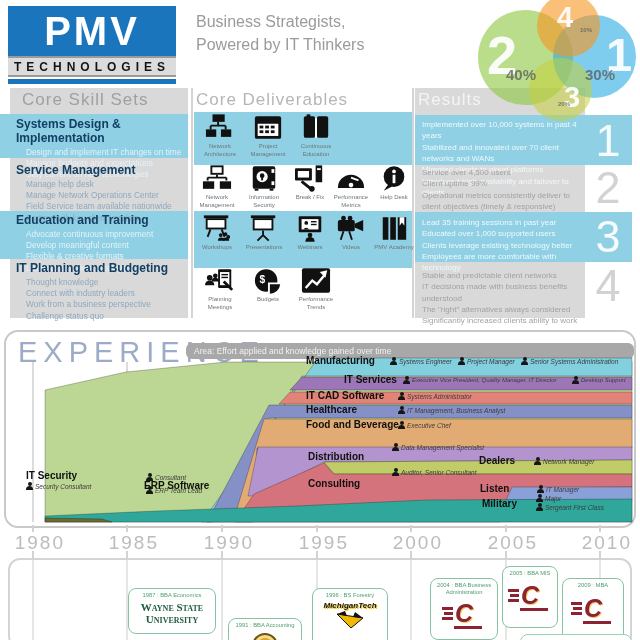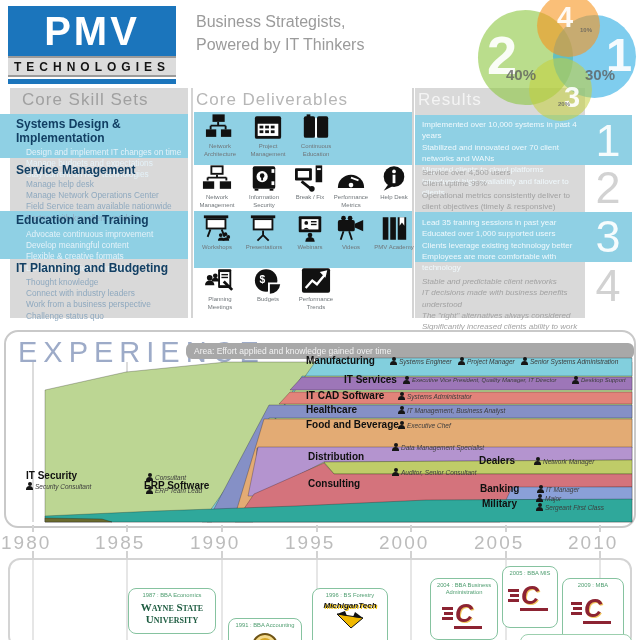--- a/index.html
+++ b/index.html
@@ -62,21 +62,21 @@
   .role { position:absolute; display:flex; align-items:center; gap:2px;
     font-size:6.5px; font-style:italic; color:#3c3c3c; white-space:nowrap; z-index:4; }
   .role.sm { font-size:6px; }
   .person { display:inline-block; width:7px; height:8px; position:relative; flex:none; }
   .person::before { content:""; position:absolute; left:1.5px; top:0; width:4px; height:4px;
     border-radius:50%; background:#161616; }
   .person::after { content:""; position:absolute; left:0; bottom:0; width:7px; height:4px;
     border-radius:3.5px 3.5px 0 0; background:#161616; }
 
   
-  .year { position:absolute; width:64px; text-align:left; font-size:19px;
+  .year { position:absolute; width:64px; text-align:right; font-size:19px;
     letter-spacing:2px; color:#bcbcbc; font-weight:300; top:532px; }
   .tick { position:absolute; width:2px; height:7px; background:#d2d2d2; }
   .edu-box { left:8px; top:558px; width:624px; height:90px;
     border:2px solid #d4d4d4; border-radius:12px; background:#fff; }
   .gline { position:absolute; width:2px; background:#e6e6e6; top:560px; height:80px; }
   .card { position:absolute; background:#fff; border:1.5px solid #86c3a0;
     border-radius:8px; text-align:center; padding-top:3px; z-index:5; }
   .card-cap { font-size:5.8px; line-height:1.25; color:#4f9d70; }
   .ws-name { font-family:"Liberation Serif", serif; font-variant:small-caps;
     font-weight:bold; color:#1e5c41; font-size:11px; line-height:1.05; margin-top:3px; }
@@ -344,21 +344,21 @@
     <div class="res-line norm">Service over 4,500 users</div>
     <div class="res-line norm">Client uptime 99%</div>
     <div class="res-line norm">Operational metrics consistently deliver to client objectives (timely &amp; responsive)</div>
   </div>
   <div class="res-group" style="top:217px;">
     <div class="res-line hl">Lead 35 training sessions in past year</div>
     <div class="res-line hl">Educated over 1,000 supported users</div>
     <div class="res-line hl">Clients leverage existing technology better</div>
     <div class="res-line hl">Employees are more comfortable with technology</div>
   </div>
-  <div class="res-group" style="top:276px;font-style:italic;">
+  <div class="res-group" style="top:270px;">
     <div class="res-line norm">Stable and predictable client networks</div>
     <div class="res-line norm">IT decisions made with business benefits understood</div>
     <div class="res-line norm">The "right" alternatives always considered</div>
     <div class="res-line norm">Significantly increased clients ability to work remotely</div>
   </div>
   <div class="res-num hl" style="top:118px;">1</div>
   <div class="res-num norm" style="top:165px;">2</div>
   <div class="res-num hl" style="top:214px;">3</div>
   <div class="res-num norm" style="top:263px;">4</div>
 
@@ -447,21 +447,21 @@
       <span class="person"></span>
       <span>Network Manager</span>
     </div>
 
   <div class="role" style="left:392px;top:468px;">
       <span class="person"></span>
       <span>Auditor, Senior Consultant</span>
     </div>
   <div class="ind" style="left:308px;top:478px;">Consulting</div>
 
-  <div class="ind" style="left:480px;top:483px;">Banking</div>
+  <div class="ind" style="left:480px;top:483px;">Listen</div>
   <div class="role" style="left:537px;top:485px;">
       <span class="person"></span>
       <span>IT Manager</span>
     </div>
 
   <div class="ind" style="left:482px;top:498px;">Military</div>
   <div class="role" style="left:536px;top:494px;">
       <span class="person"></span>
       <span>Major</span>
     </div>

